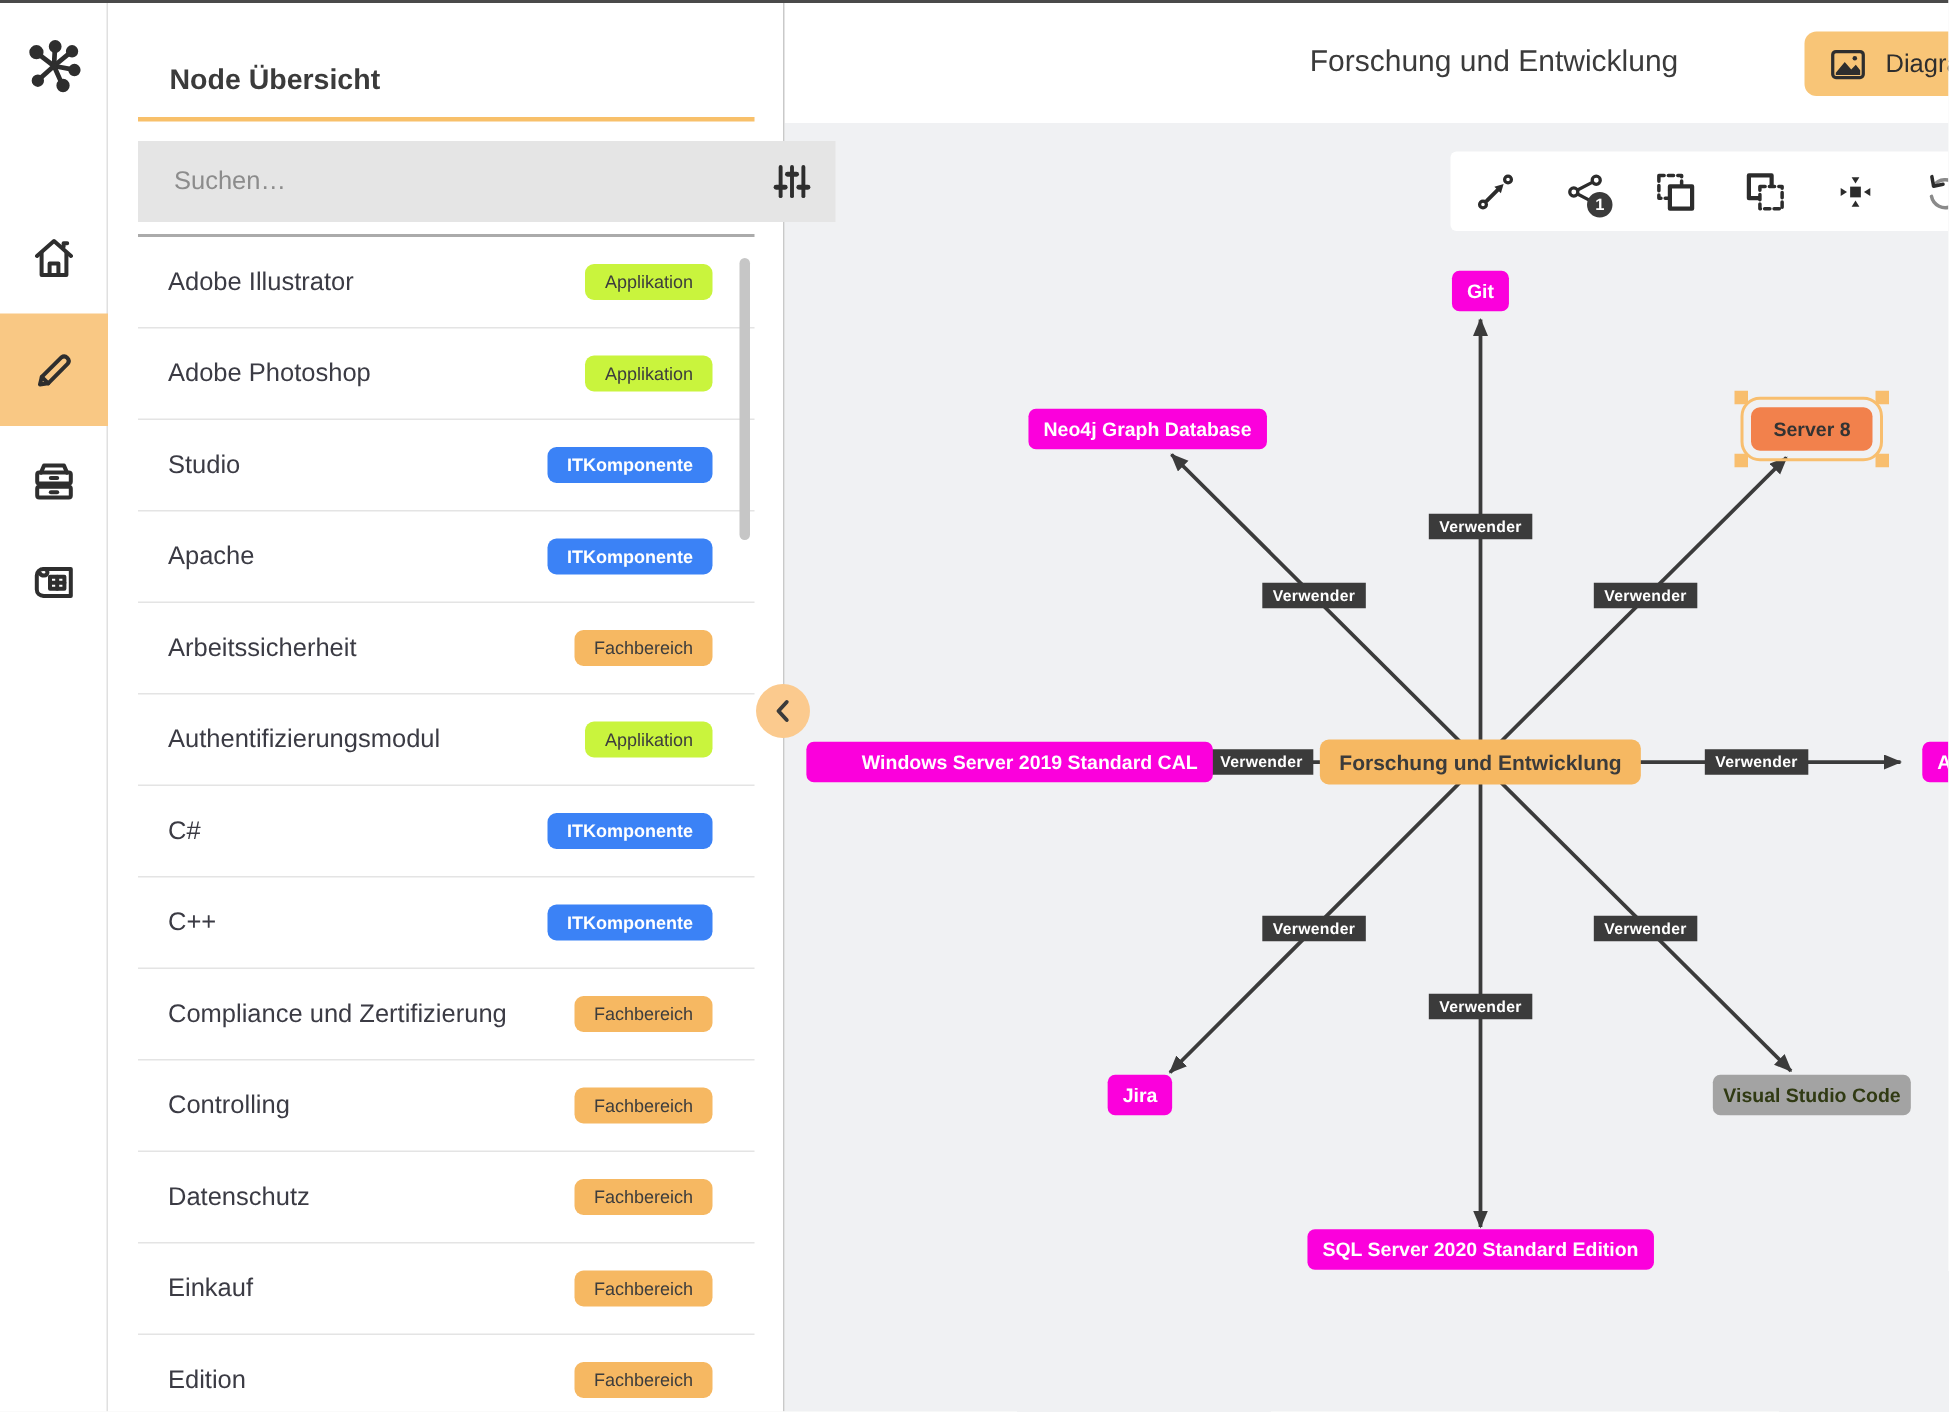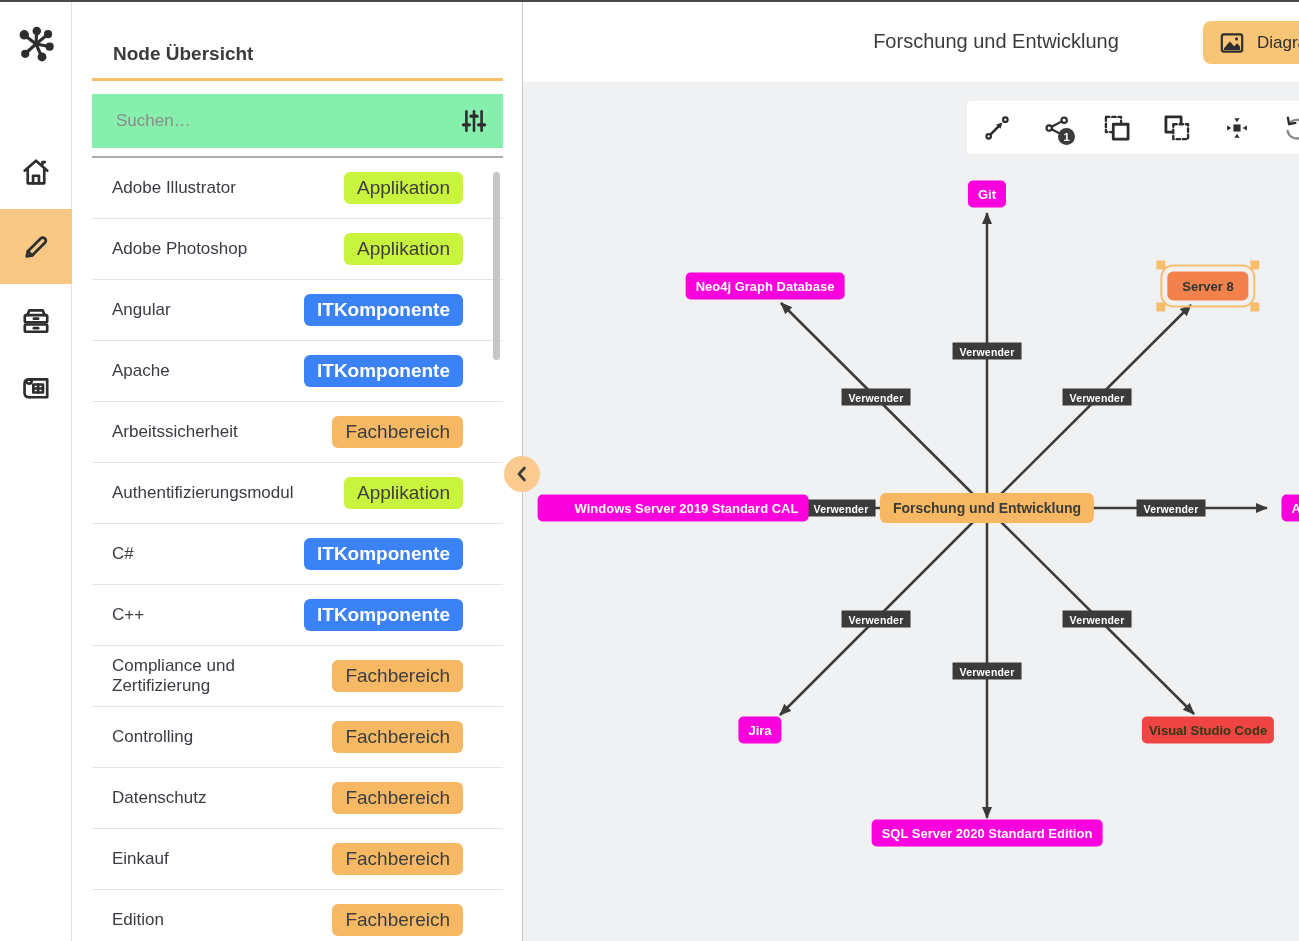--- a/index.html
+++ b/index.html
@@ -14,29 +14,29 @@
   .r-logo{top:18px;height:48px;}
   .r-home{top:138px;height:64px;}
   .r-edit{top:207px;height:75px;}
   .r-archive{top:286px;height:64px;}
   .r-plan{top:355px;height:64px;}
 
   
   .panel{position:absolute;left:72px;top:0;width:451px;height:100%;background:#fff;border-right:1px solid #c9c9c9;box-sizing:border-box;z-index:20;}
   .panel-title{position:absolute;left:21px;top:28px;font-size:19px;color:#3b3b3b;margin-left:20px;}
   .panel-rule{position:absolute;left:20px;top:76px;width:411px;height:3px;background:#f8c06a;}
-  .searchbox{position:absolute;left:20px;top:92px;width:411px;height:54px;background:#86efac;display:flex;align-items:center;box-sizing:border-box;padding:0 14px 0 22px;}
+  .searchbox{position:absolute;left:20px;top:92px;width:465px;height:54px;background:#e5e5e5;display:flex;align-items:center;box-sizing:border-box;padding:0 14px 0 22px;}
   .searchbox input{flex:1;border:none;background:transparent;outline:none;font-family:"Liberation Sans",sans-serif;font-size:17px;color:#555;}
   .searchbox input::placeholder{color:#8c8c8c;}
   .filter-btn{width:30px;height:30px;display:flex;align-items:center;justify-content:center;cursor:pointer;background:none;border:none;padding:0;}
   .filter-btn svg{stroke:#2e2e2e;stroke-width:2.4;stroke-linecap:round;}
   .nodelist{position:absolute;left:20px;top:154px;width:411px;border-top:2px solid #ababab;}
   .row{height:60px;display:flex;align-items:center;justify-content:space-between;border-bottom:1px solid #e4e4e4;cursor:pointer;}
   .row-name{margin-left:20px;font-size:17px;color:#3b3b44;}
-  .badge{margin-right:40px;font-size:19px;padding:5px 13px;border-radius:6px;white-space:nowrap;}
+  .badge{margin-right:28px;font-size:12px;padding:5px 13px;border-radius:6px;white-space:nowrap;}
   .badge.Applikation{background:#c9f43d;color:#3d3d3d;}
   .badge.ITKomponente{background:#3b82f6;color:#fff;font-weight:bold;}
   .badge.Fachbereich{background:#f6b862;color:#3d3d3d;}
   .scrollbar{position:absolute;left:421px;top:170px;width:7px;height:188px;background:#c6c6c6;border-radius:4px;}
   .collapse-btn{position:absolute;right:-18px;top:454px;width:36px;height:36px;border-radius:50%;background:#fbca8e;border:none;display:flex;align-items:center;justify-content:center;cursor:pointer;z-index:40;padding:0;}
   .collapse-btn svg{stroke:#3b3b3b;fill:none;stroke-width:2.6;stroke-linecap:round;stroke-linejoin:round;}
 
   
   .canvas{position:absolute;left:523px;top:0;width:935px;height:100%;}
   .canvas-header{position:absolute;left:0;top:0;width:100%;height:80px;background:#fff;}
@@ -50,21 +50,21 @@
   .gtoolbar{position:absolute;left:444px;top:19px;height:53px;width:364px;background:#fff;border-radius:4px;display:flex;z-index:10;}
   .tool{width:60px;height:53px;display:flex;align-items:center;justify-content:center;position:relative;background:none;border:none;cursor:pointer;padding:0;}
   .tool svg{stroke:#2c2c2c;fill:none;stroke-width:2;stroke-linecap:round;stroke-linejoin:round;}
   .tool .tbadge{position:absolute;right:12px;bottom:9px;width:17px;height:17px;border-radius:50%;background:#3b3b3b;color:#fff;font-size:11px;font-weight:bold;display:flex;align-items:center;justify-content:center;}
 
   
   #edges{position:absolute;left:0;top:0;z-index:1;}
   .edge-label{position:absolute;transform:translate(-50%,-50%);background:#3b3b3b;color:#fff;font-size:10.5px;font-weight:bold;padding:2.5px 7px;letter-spacing:.2px;z-index:2;white-space:nowrap;}
   .gnode{position:absolute;transform:translate(-50%,-50%);font-weight:bold;white-space:nowrap;z-index:3;cursor:pointer;border-radius:5px;}
   .n-magenta{background:#fb00dc;color:#fff;font-size:13px;padding:6px 10px;}
-  .n-green{background:#ef4444;color:#303a13;font-size:13px;padding:6px 7px;}
+  .n-green{background:#a3a3a3;color:#303a13;font-size:13px;padding:6px 7px;}
   .n-center{background:#f6b862;color:#3b3b3b;font-size:14px;padding:7px 13px;border-radius:6px;}
   .n-server{background:#f2814c;color:#333;font-size:13px;padding:7px 15px;border-radius:6px;outline:2px solid #f8be6e;outline-offset:5px;}
   .handle{position:absolute;width:9px;height:9px;background:#f8be6e;}
   .h-tl{left:-11px;top:-11px;} .h-tr{right:-11px;top:-11px;}
   .h-bl{left:-11px;bottom:-11px;} .h-br{right:-11px;bottom:-11px;}
 </style>
 </head>
 <body>
 
 <div class="window">
@@ -141,21 +141,21 @@
     <div class="nodelist" id="nodelist">
         <div class="row">
           <span class="row-name">Adobe Illustrator</span>
           <span class="badge Applikation">Applikation</span>
         </div>
         <div class="row">
           <span class="row-name">Adobe Photoshop</span>
           <span class="badge Applikation">Applikation</span>
         </div>
         <div class="row">
-          <span class="row-name">Angular</span>
+          <span class="row-name">Studio</span>
           <span class="badge ITKomponente">ITKomponente</span>
         </div>
         <div class="row">
           <span class="row-name">Apache</span>
           <span class="badge ITKomponente">ITKomponente</span>
         </div>
         <div class="row">
           <span class="row-name">Arbeitssicherheit</span>
           <span class="badge Fachbereich">Fachbereich</span>
         </div>

